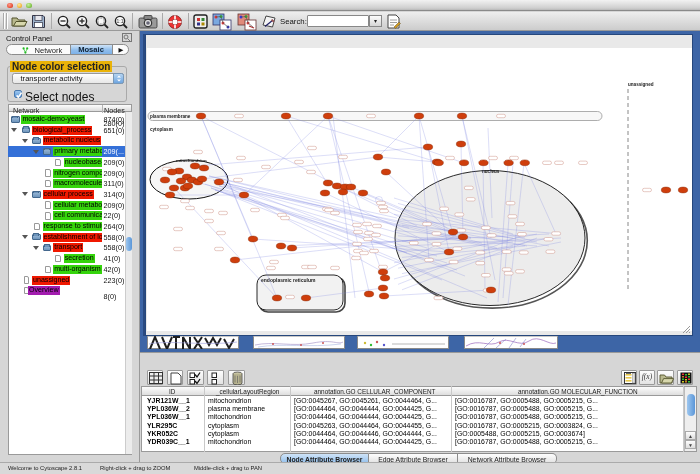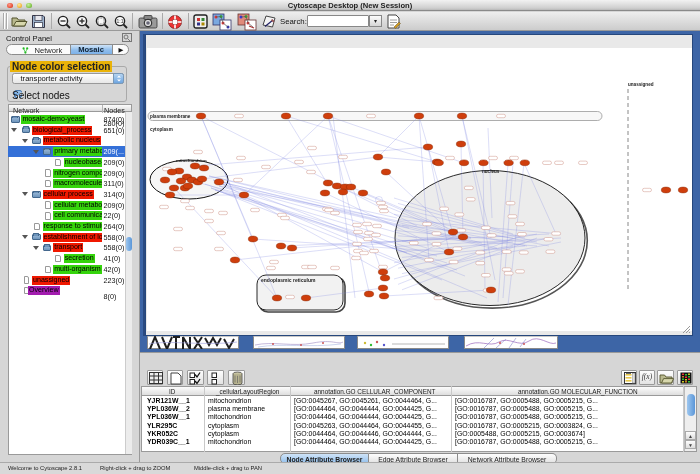--- a/index.html
+++ b/index.html
@@ -13,21 +13,21 @@
 #search-drop {position:absolute;left:369px;top:2.5px;width:13px;height:12px;background:linear-gradient(#fcfcfc,#d5d5d5);border:1px solid #888;font-size:6px;text-align:center;line-height:11px;color:#222}
 #cp {position:absolute;left:0;top:31px;width:140px;height:431px;background:#d6d6d6;border-right:1px solid #9a9a9a}
 #cp-title {position:absolute;left:6px;top:3px;font-size:7.6px;color:#111}
 #tabs {position:absolute;left:5.5px;top:13px;width:123px;height:11px;background:#fbfbfb;border:1px solid #8c8c8c;border-radius:5.5px;font-size:7.6px}
 #tab-mosaic {position:absolute;left:63px;top:0;width:43px;height:9px;background:linear-gradient(#cfe3f7,#8fbdec 55%,#7db1e8);border-left:1px solid #8c8c8c;border-right:1px solid #8c8c8c;text-align:center;font-weight:bold;color:#123;line-height:9.5px}
 #groupbox {position:absolute;left:6.5px;top:35px;width:120.5px;height:36px;border:1px solid #a9a9a9;border-radius:3px}
 #gb-label {position:absolute;left:10px;top:30px;font-size:10px;font-weight:bold;color:#222;background:#eab308;padding:0 2px}
 #combo {position:absolute;left:11.5px;top:42px;width:112px;height:10.5px;background:linear-gradient(#fff,#e7e7e7);border:1px solid #999;border-radius:2.5px;font-size:7.6px;line-height:10px;padding-left:8px;color:#111}
 #combo-btn {position:absolute;left:112.5px;top:42px;width:11.5px;height:10.5px;background:linear-gradient(#b5d4f2,#6ea5e0);border:1px solid #7898b8;border-radius:0 2.5px 2.5px 0}
 #cbox {position:absolute;left:13.5px;top:58.5px;width:8.6px;height:8.6px;background:linear-gradient(#9ec7ef,#5a96d8);border:1px solid #4a7ab0;border-radius:2px}
-#cbox-lbl {position:absolute;left:12px;top:59px;font-size:10px;color:#111}
+#cbox-lbl {position:absolute;left:25px;top:59px;font-size:12px;color:#111}
 #treebox {position:absolute;left:8px;top:72.5px;width:124px;height:351px;background:#fff;border:1px solid #9a9a9a}
 #treehdr {position:absolute;left:8px;top:72.5px;width:124px;height:8.6px;background:linear-gradient(#fdfdfd,#dcdcdc);border:1px solid #9a9a9a;font-size:7.2px;color:#222}
 .tl {position:absolute;font-size:7.1px;line-height:9px;color:#000;padding:0 1px;white-space:nowrap;overflow:hidden}
 .tn {position:absolute;font-size:7.2px;line-height:9px}
 .arr {position:absolute;width:0;height:0;border-left:3.2px solid transparent;border-right:3.2px solid transparent;border-top:4.2px solid #555}
 .fold {position:absolute;width:8.6px;height:6.6px;background:linear-gradient(#9dbad8,#6e95bc);border:1px solid #44688e;border-radius:1px}
 .fold:before {content:"";position:absolute;left:0;top:-1.6px;width:4px;height:1.6px;background:#6e95bc;border:1px solid #44688e;border-bottom:none;border-radius:1px 1px 0 0}
 .file {position:absolute;width:5.8px;height:7.6px;background:#fff;border:1px solid #999;border-radius:0 2px 0 0}
 .selrow {position:absolute;left:0;top:0;width:131px;height:10.7px;background:#3470d8}
 #desktop {position:absolute;left:140px;top:31px;width:560px;height:321px;background:#3d65a6}
@@ -47,21 +47,20 @@
 #dtabs {position:absolute;left:280px;top:453px;height:11px;font-size:6.8px}
 .dtab {position:absolute;top:0;height:11px;line-height:11px;text-align:center;background:linear-gradient(#fdfdfd,#e2e2e2);border:1px solid #8c8c8c;color:#222}
 #statusbar {position:absolute;left:0;top:462px;width:700px;height:12px;background:#d9d9d9;border-top:1px solid #aaa;font-size:5.8px;color:#222}
 #statusbar span {position:absolute;top:2.4px}
 </style></head>
 <body>
 <div id="titlebar">
  <span class="tl-btn" style="left:7px;background:radial-gradient(circle at 40% 35%,#ff9a8a,#e4492f 70%,#a02010)"></span>
  <span class="tl-btn" style="left:16.5px;background:radial-gradient(circle at 40% 35%,#ffe9a0,#f0b030 70%,#b07b10)"></span>
  <span class="tl-btn" style="left:26px;background:radial-gradient(circle at 40% 35%,#c8f0a0,#7cc040 70%,#3e7c18)"></span>
- <span class="t">Cytoscape Desktop (New Session)</span>
 </div>
 <div id="toolbar">
     <div class="abs" style="left:3px;top:1px;width:2px;height:16px;border-left:1px solid #aaa;border-right:1px solid #fff"></div>
     <div class="abs" style="left:6px;top:1px;width:2px;height:16px;border-left:1px solid #aaa;border-right:1px solid #fff"></div>
     <svg class="abs" style="left:11px;top:2px" width="17" height="15" viewBox="0 0 17 15">
       <path d="M1 12 L1 4 L6 4 L7.5 6 L14 6 L14 12 Z" fill="#b9b98e" stroke="#55552e" stroke-width="1"></path>
       <path d="M2.5 12 L5 7.5 L16 7.5 L13.5 12 Z" fill="#d8d8ad" stroke="#55552e" stroke-width="1"></path>
     </svg>
     <svg class="abs" style="left:31px;top:2px" width="15" height="15" viewBox="0 0 15 15">
       <path d="M1.5 1.5 H12 L13.5 3 V13.5 H1.5 Z" fill="#9db3cc" stroke="#334" stroke-width="1"></path>

